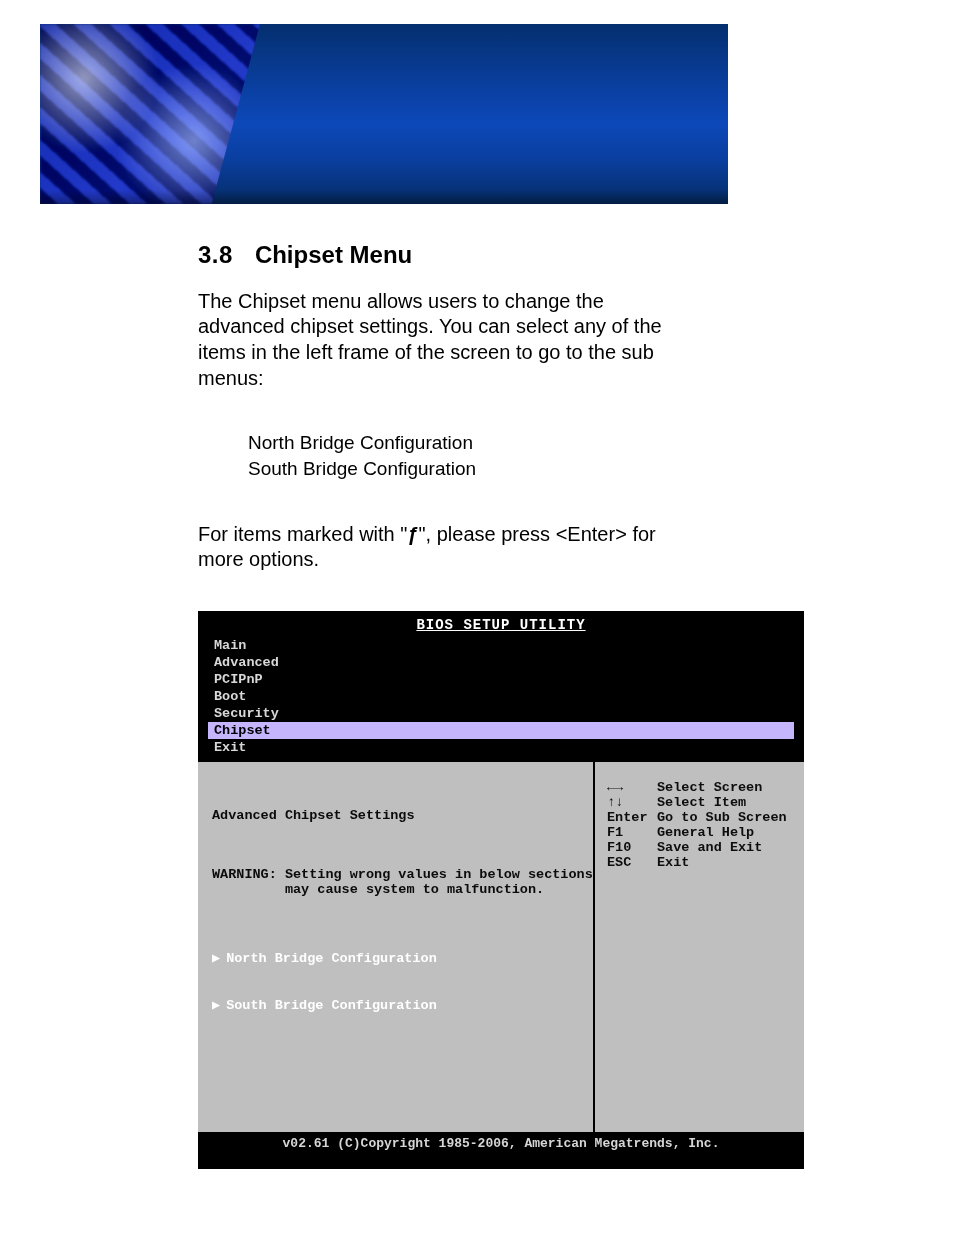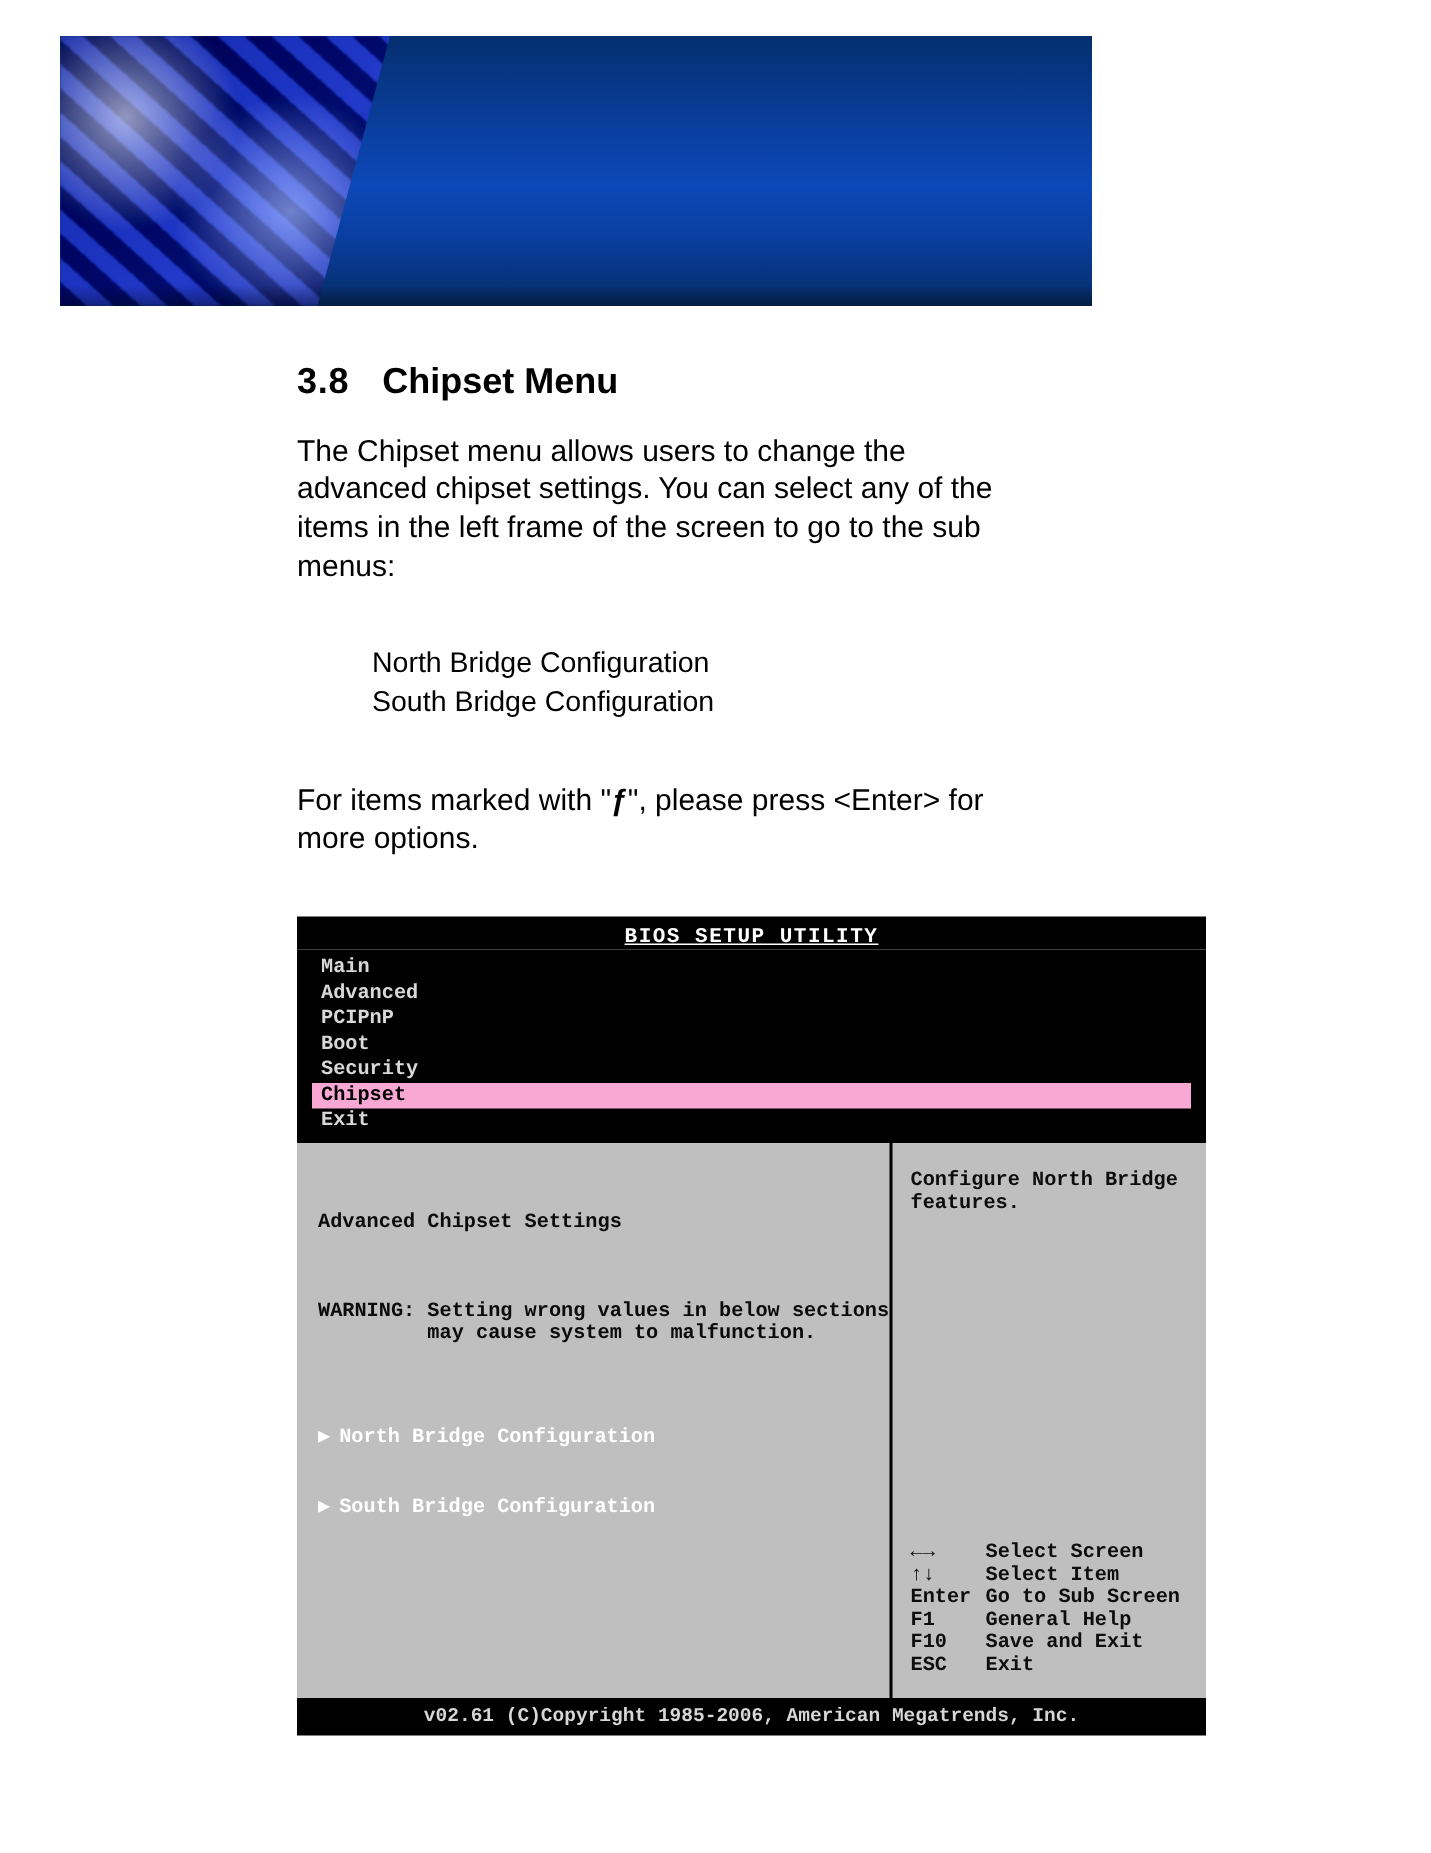--- a/index.html
+++ b/index.html
@@ -85,21 +85,21 @@
     display: flex;
     gap: 0;
     padding: 4px 10px 6px 10px;
     font-size: 13.5px;
     font-weight: 700;
     color: #d8d8d8;
     flex-direction: column;
   }
   .bios-tabs span { padding: 1px 6px; }
   .bios-tabs .sel {
-    background: #f9a8d4;
+    background: #c4b5fd;
     color: #000;
   }
   .bios-body {
     display: flex;
     background: #bfbfc0;
     color: #0d0d0d;
     height: 370px;
     position: relative;
     border-top: 0;
   }
@@ -135,21 +135,21 @@
     flex-direction: column;
     justify-content: space-between;
   }
   .bios-help table { border-collapse: collapse; }
   .bios-help td { padding: 0 4px 0 0; vertical-align: top; white-space: nowrap;}
   .bios-help td.k { width: 46px; }
   .bios-bottom {
     background: #000;
     color: #d6d6d6;
     text-align: center;
-    padding: 4px 0 6px 0;
+    padding: 4px 0 18px 0;
     font-size: 13px;
     font-weight: 700;
   }
 
   
   .footer {
     margin: 150px 40px 0 40px;
   }
   .footer-line {
     height: 3px;
@@ -205,21 +205,20 @@
     </div>
     <div class="bios-body">
       <div class="bios-left">
         <div class="hdr">Advanced Chipset Settings</div>
         <div class="warn" style="white-space:pre;">WARNING: Setting wrong values in below sections
          may cause system to malfunction.</div>
         <div class="nav"><span class="tri">▶</span><span>North Bridge Configuration</span></div>
         <div class="nav"><span class="tri">▶</span><span>South Bridge Configuration</span></div>
       </div>
       <div class="bios-right">
-        <div>Configure North Bridge features.</div>
         <div class="bios-help">
           <table>
             <tbody>
                 <tr>
                   <td class="k">←→</td>
                   <td>Select Screen</td>
                 </tr>
             <tr>
                   <td class="k">↑↓</td>
                   <td>Select Item</td>

